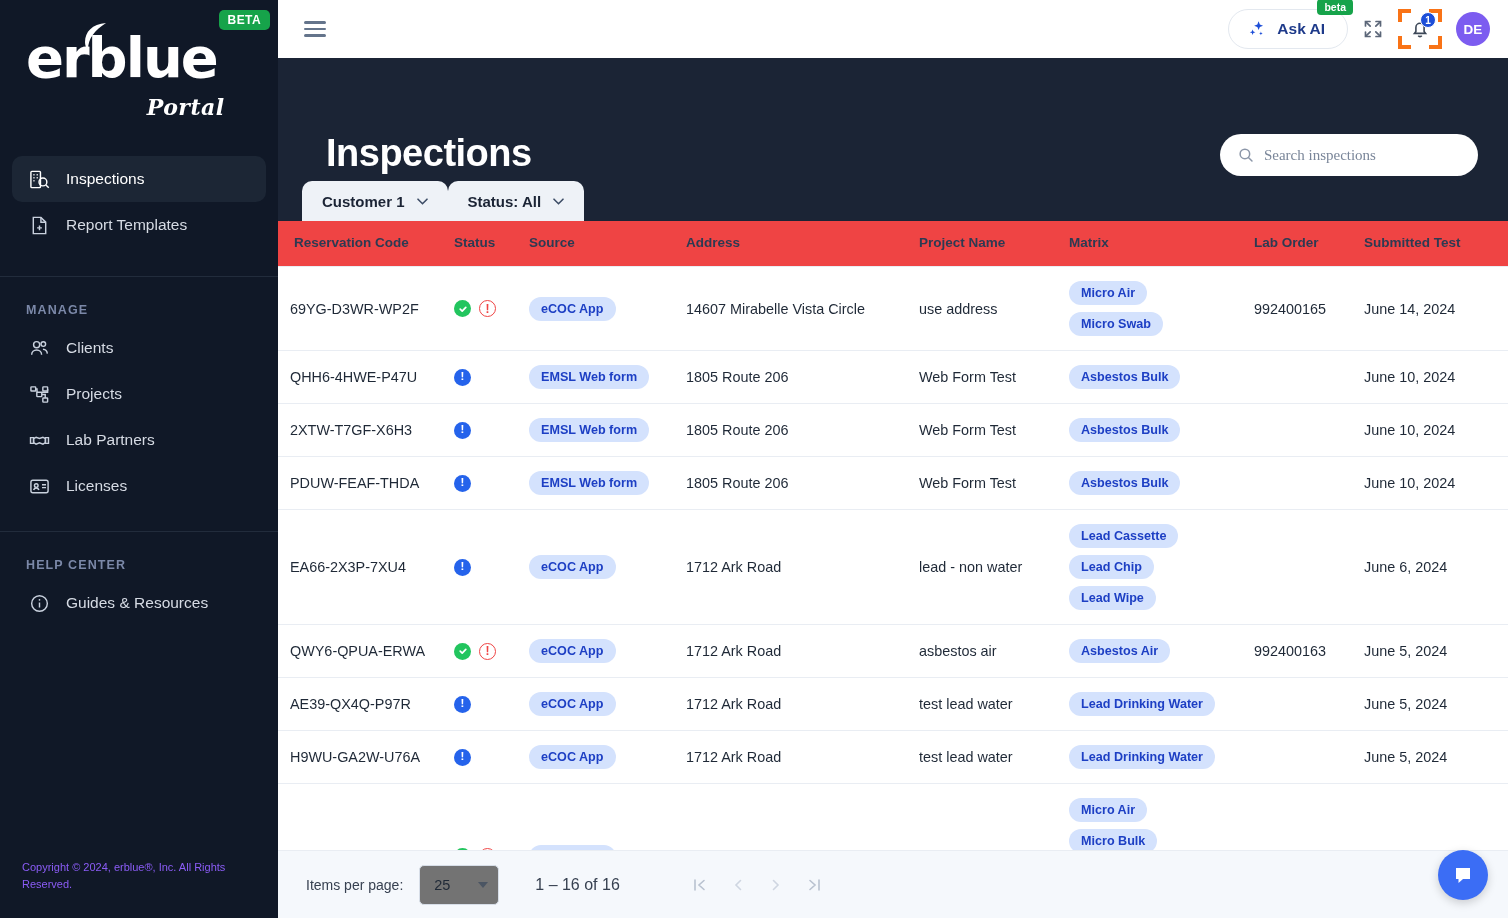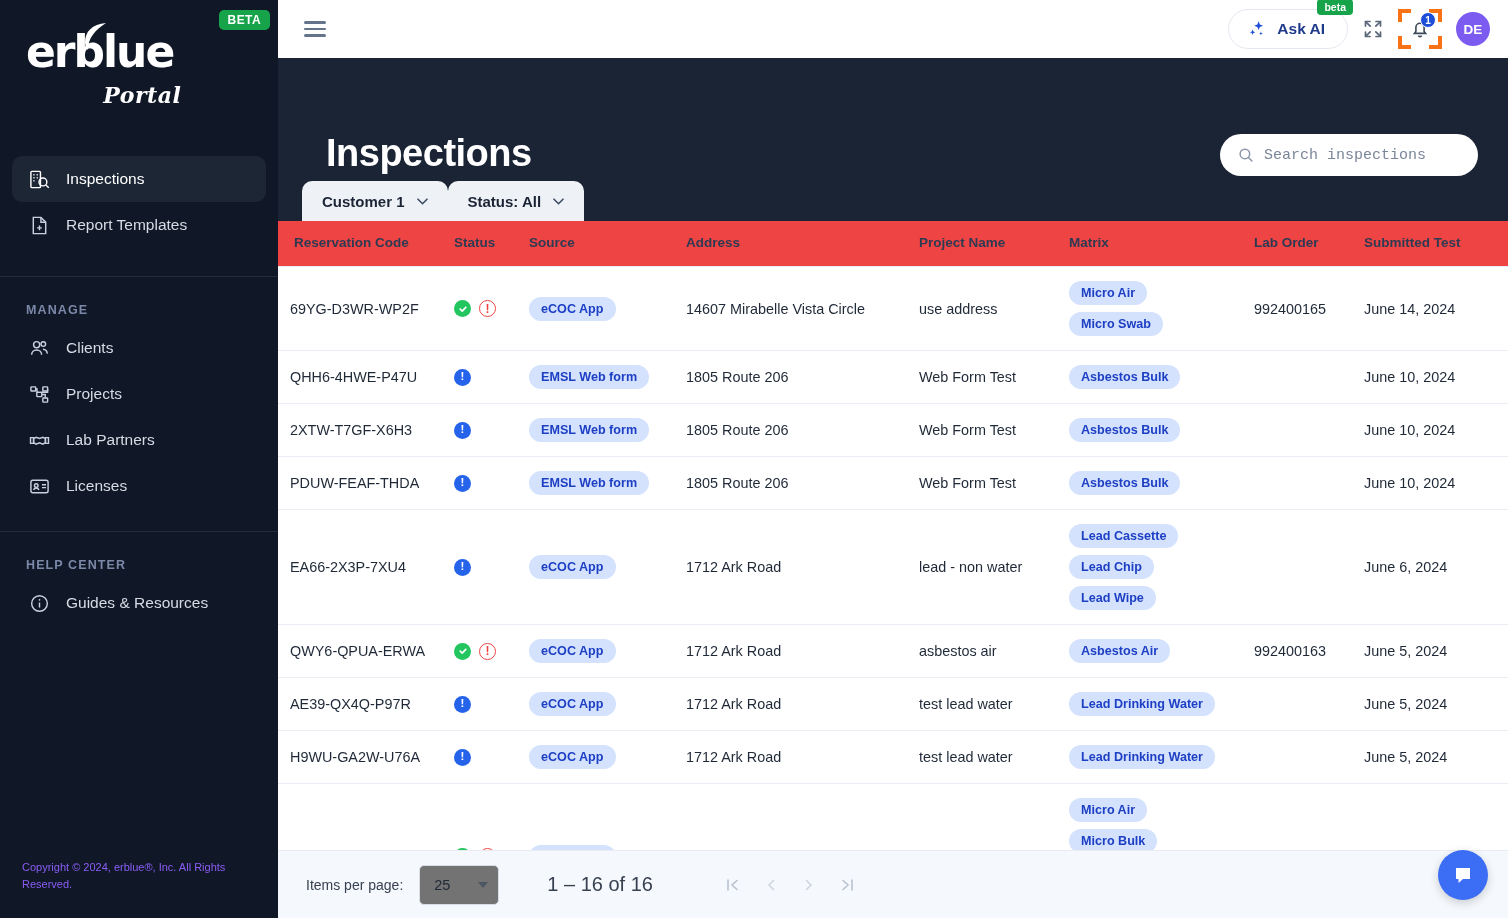--- a/index.html
+++ b/index.html
@@ -12,21 +12,21 @@
 
   
   .sidebar {
     width: 278px; height: 918px; background: #111827;
     background: #101827; flex: 0 0 278px;
     display: flex; flex-direction: column; position: relative;
   }
   .logo-area { padding: 30px 26px 0 26px; position: relative; height: 148px; }
   .logo-wrap { position: relative; display: inline-block; }
   .logo-text {
-    font-size: 44px; font-weight: 700; color: #ffffff;
+    font-size: 56px; font-weight: 700; color: #ffffff;
     letter-spacing: -2px; line-height: 1; font-family: "DejaVu Sans", sans-serif;
   }
   .leaf {
     position: absolute; left: 56px; top: -8px; width: 26px; height: 30px;
   }
   .logo-portal {
     position: absolute; right: -8px; bottom: -34px;
     font-size: 22px; color: #ffffff; font-style: italic;
     font-weight: 700; font-family: "DejaVu Serif", serif;
     letter-spacing: 0.5px;
@@ -103,21 +103,21 @@
     position: absolute; left: 48px; top: 95px; transform: translateY(-50%);
     color: #ffffff; font-size: 38px; font-weight: 700; letter-spacing: -0.5px;
   }
   .search-box {
     position: absolute; right: 30px; top: 97px; transform: translateY(-50%);
     width: 258px; height: 42px; background: #fff; border-radius: 21px;
     display: flex; align-items: center; gap: 10px; padding: 0 18px; cursor: text;
   }
   .search-input {
     border: none; outline: none; background: transparent; font-size: 15px;
-    color: #6b7689; font-family: Liberation Mono, monospace; width: 100%;
+    color: #6b7689; font-family: Liberation Serif, serif; width: 100%;
   }
   .search-input::placeholder { color: #7a8699; }
 
   .filter-tabs { position: absolute; left: 24px; bottom: 0; display: flex; gap: 0; justify-content: space-between; }
   .filter-tab {
     background: #eef2f7; border-radius: 10px 10px 0 0; padding: 12px 20px;
     display: flex; align-items: center; gap: 12px; cursor: pointer;
     font-size: 15px; font-weight: 700; color: #1b2435; height: 40px;
   }
   .chev { width: 11px; height: 7px; flex: 0 0 11px; }
@@ -165,21 +165,21 @@
     background: #f5f8fc; border-top: 1px solid #e9edf3;
     display: flex; align-items: center; padding: 0 28px; gap: 16px;
   }
   .pg-label { font-size: 14px; color: #374151; }
   .pg-select {
     width: 80px; height: 40px; border: 1px solid #d7dee8; border-radius: 5px;
     background: #737373; display: flex; align-items: center; justify-content: space-between;
     padding: 0 10px 0 14px; font-size: 14.5px; color: #1f2937; cursor: pointer;
   }
   .caret { width: 0; height: 0; border-left: 5px solid transparent; border-right: 5px solid transparent; border-top: 6px solid #4b5563; }
-  .pg-range { font-size: 20px; color: #374151; margin-left: 32px; }
+  .pg-range { font-size: 16px; color: #374151; margin-left: 20px; }
   .pg-btns { display: flex; align-items: center; gap: 14px; margin-left: 52px; }
   .pg-btn { width: 24px; height: 24px; display: flex; align-items: center; justify-content: center; cursor: pointer; color: #b9c2d0; font-size: 15px; }
 
   .chat-bubble {
     position: absolute; right: 20px; bottom: 18px; width: 50px; height: 50px;
     border-radius: 50%; background: #3b6df5; display: flex; align-items: center;
     justify-content: center; cursor: pointer; box-shadow: 0 3px 10px rgba(0,0,0,.18);
   }
 </style>
 </head>

